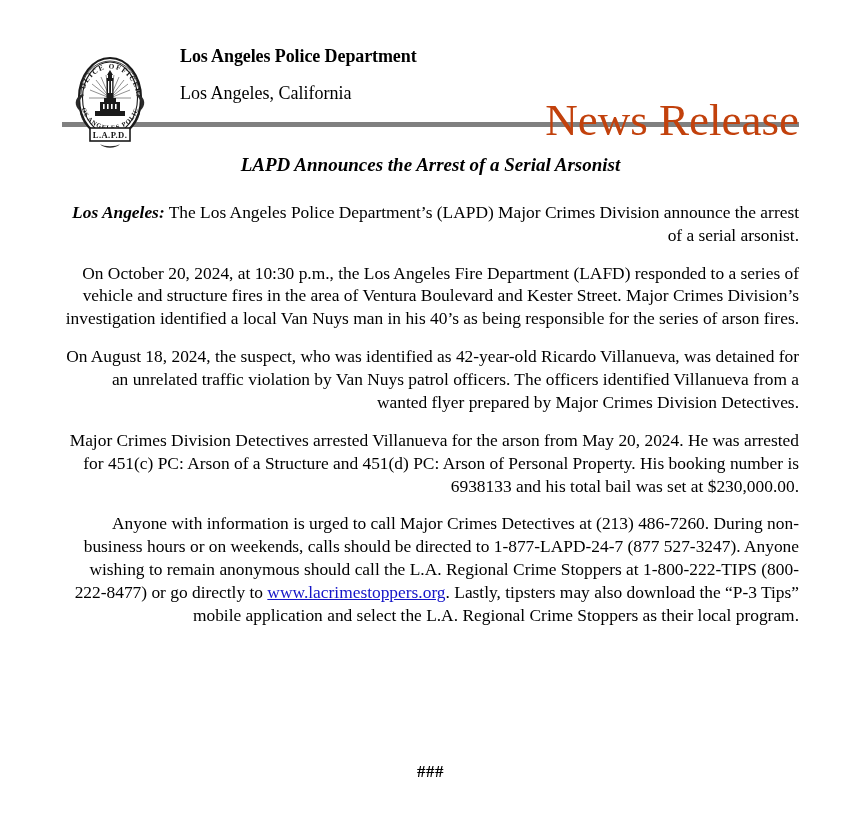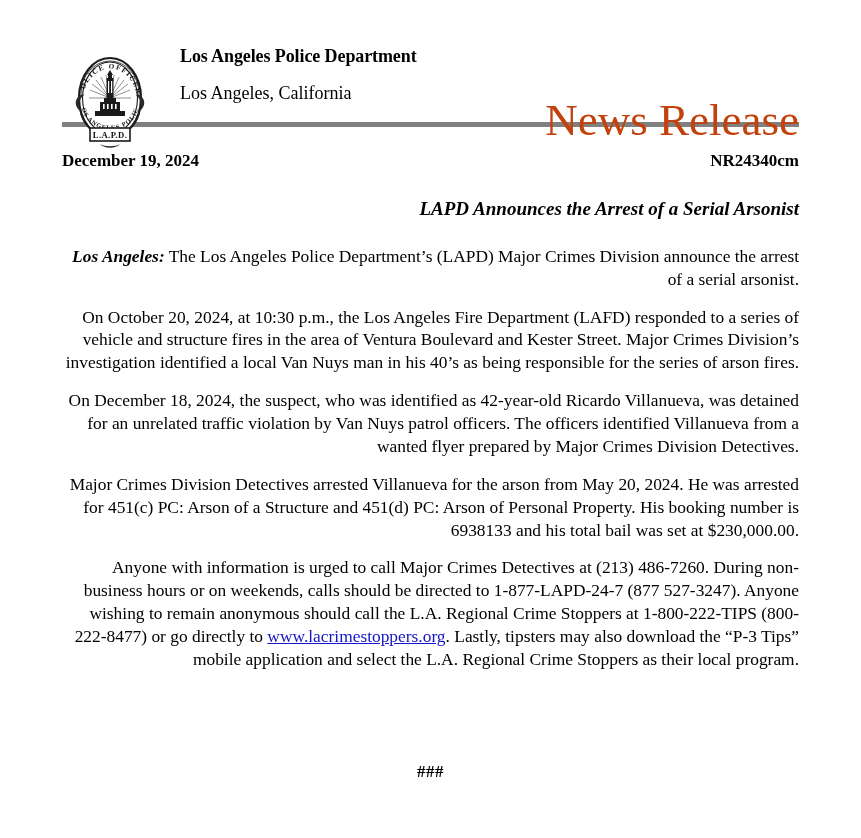--- a/index.html
+++ b/index.html
@@ -89,21 +89,21 @@
     justify-content: space-between;
     align-items: baseline;
     margin-top: 24px;
     font-size: 17px;
     font-weight: bold;
   }
   .meta-date, .meta-number { white-space: nowrap; }
 
   
   .headline {
-    text-align: right;
+    text-align: center;
     font-size: 19px;
     font-weight: bold;
     font-style: italic;
     margin: 26px 0 0 0;
     line-height: 1.25;
   }
 
   
   .body-copy {
     margin-top: 24px;
@@ -209,34 +209,30 @@
 
     <div class="masthead-text">
       <div class="dept-name">Los Angeles Police Department</div>
       <div class="dept-city">Los Angeles, California</div>
       <div class="news-release">News Release</div>
     </div>
   </div>
 
   <div class="rule"></div>
 
-  <div class="meta-row">
-    <div class="meta-date">December 19, 2024</div>
-    <div class="meta-number">NR24340cm</div>
-  </div>
 
   <h1 class="headline">LAPD Announces the Arrest of a Serial Arsonist</h1>
 
   <div class="body-copy">
 
     <p><span class="dateline">Los Angeles:</span><span> The Los Angeles Police Department’s (LAPD) Major Crimes Division announce the arrest of a serial arsonist.</span></p>
 
     <p>On October 20, 2024, at 10:30 p.m., the Los Angeles Fire Department (LAFD) responded to a series of vehicle and structure fires in the area of Ventura Boulevard and Kester Street. Major Crimes Division’s investigation identified a local Van Nuys man in his 40’s as being responsible for the series of arson fires.</p>
 
-    <p>On December 18, 2024, the suspect, who was identified as 42-year-old Ricardo Villanueva, was detained for an unrelated traffic violation by Van Nuys patrol officers. The officers identified Villanueva from a wanted flyer prepared by Major Crimes Division Detectives.</p>
+    <p>On August 18, 2024, the suspect, who was identified as 42-year-old Ricardo Villanueva, was detained for an unrelated traffic violation by Van Nuys patrol officers. The officers identified Villanueva from a wanted flyer prepared by Major Crimes Division Detectives.</p>
 
     <p>Major Crimes Division Detectives arrested Villanueva for the arson from May 20, 2024. He was arrested for 451(c) PC: Arson of a Structure and 451(d) PC: Arson of Personal Property. His booking number is 6938133 and his total bail was set at $230,000.00.</p>
 
     <p><span>Anyone with information is urged to call Major Crimes Detectives at (213) 486-7260. During non-business hours or on weekends, calls should be directed to 1-877-LAPD-24-7 (877 527-3247). Anyone wishing to remain anonymous should call the L.A. Regional Crime Stoppers at 1-800-222-TIPS (800-222-8477) or go directly to </span><a class="ext-link" href="#">www.lacrimestoppers.org</a><span>. Lastly, tipsters may also download the “P-3 Tips” mobile application and select the L.A. Regional Crime Stoppers as their local program.</span></p>
   </div>
 
   <div class="footer-mark">###</div>
 
 </div>
 

